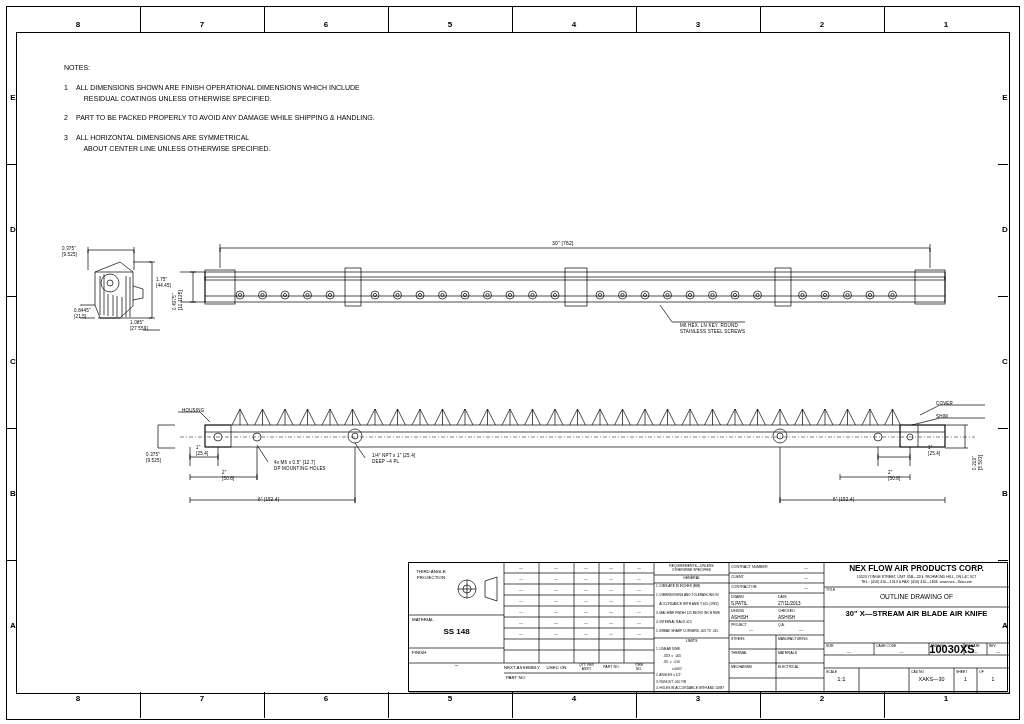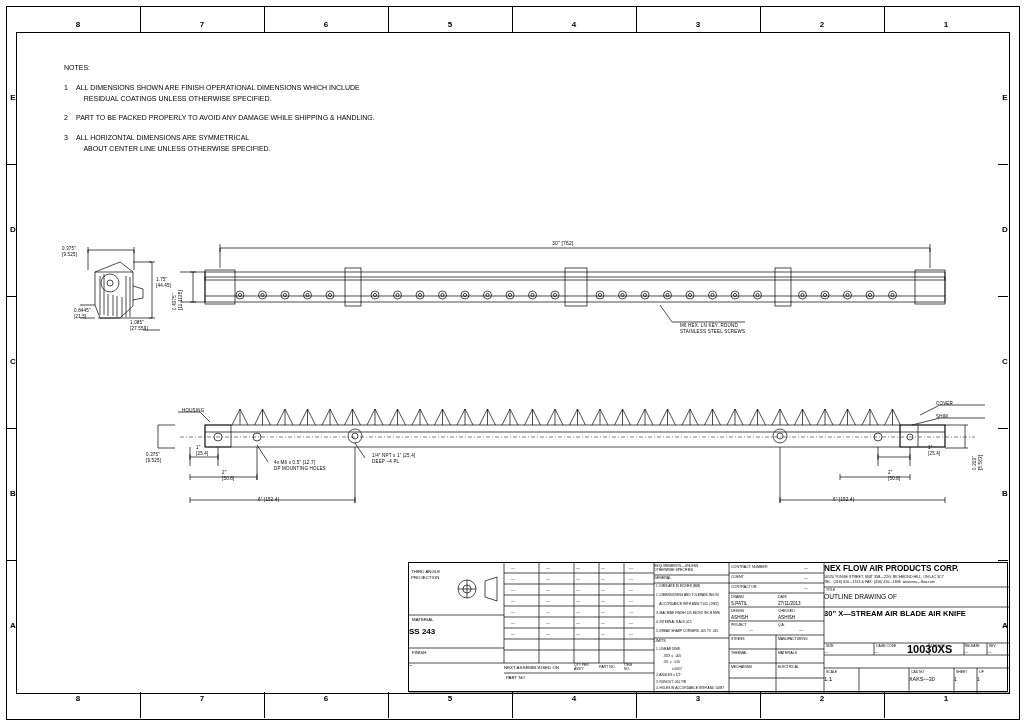--- a/index.html
+++ b/index.html
@@ -20,21 +20,21 @@
   .t45{font-size:4.5px;line-height:6px;}
   .notes{position:absolute;font-size:7px;line-height:11px;white-space:pre;}
 
   svg{position:absolute;left:0;top:0;overflow:visible;}
   .s{fill:none;stroke:#000;stroke-width:.7;}
   .dash{fill:none;stroke:#000;stroke-width:.5;stroke-dasharray:4 2 1 2;}
 
   
   .tb{position:absolute;left:408px;top:562px;width:600px;height:130px;border:1px solid #000;box-sizing:border-box;}
   .tcell{position:absolute;font-size:4.4px;line-height:5.6px;white-space:pre;}
-  .tcellc{position:absolute;font-size:4.4px;line-height:5.6px;white-space:pre;}
+  .tcellc{position:absolute;font-size:4.4px;line-height:5.6px;white-space:pre;text-align:center;}
   .big{font-size:11px;font-weight:bold;}
   .med{font-size:8px;font-weight:bold;}
 </style>
 </head>
 <body>
 
 <div id="sheet">
 
   <div class="frame-outer"></div>
   <div class="frame-inner"></div>
@@ -395,21 +395,21 @@
 
       <circle class="s" cx="58" cy="26" r="9"></circle>
       <circle class="s" cx="58" cy="26" r="4"></circle>
       <path class="s" d="M49,26 L67,26 M58,17 L58,35"></path>
       <path class="s" d="M76,18 L88,14 L88,38 L76,34 Z"></path>
     </svg>
 
     <div class="tcellc" style="left:2px;top:6px;width:40px;">THIRD ANGLE
 PROJECTION</div>
     <div class="tcell" style="left:3px;top:54px;">MATERIAL</div>
-    <div class="tcellc med" style="left:0px;top:66px;width:95px;">SS 243</div>
+    <div class="tcellc med" style="left:0px;top:66px;width:95px;">SS 148</div>
     <div class="tcell" style="left:3px;top:87px;">FINISH</div>
     <div class="tcellc" style="left:0px;top:100px;width:95px;font-size:6px;">–</div>
 
     <div class="tcellc" style="left:95px;top:102px;width:35px;">NEXT ASSEMBLY</div>
     <div class="tcellc" style="left:130px;top:102px;width:35px;">USED ON</div>
     <div class="tcellc" style="left:165px;top:100px;width:25px;font-size:3.4px;line-height:4.4px;">QTY PER
 ASS'Y</div>
     <div class="tcellc" style="left:190px;top:102px;width:25px;font-size:3.6px;">PART NO.</div>
     <div class="tcellc" style="left:215px;top:100px;width:30px;font-size:3.4px;line-height:4.4px;">ITEM
 NO.</div>

